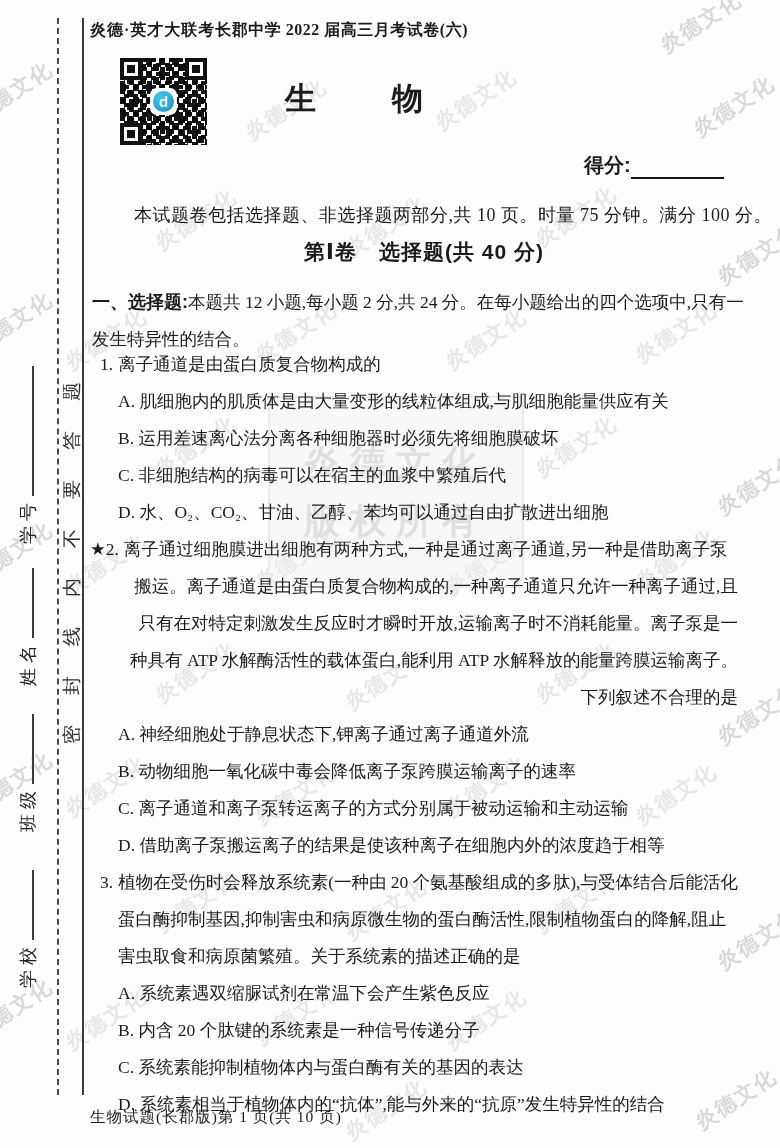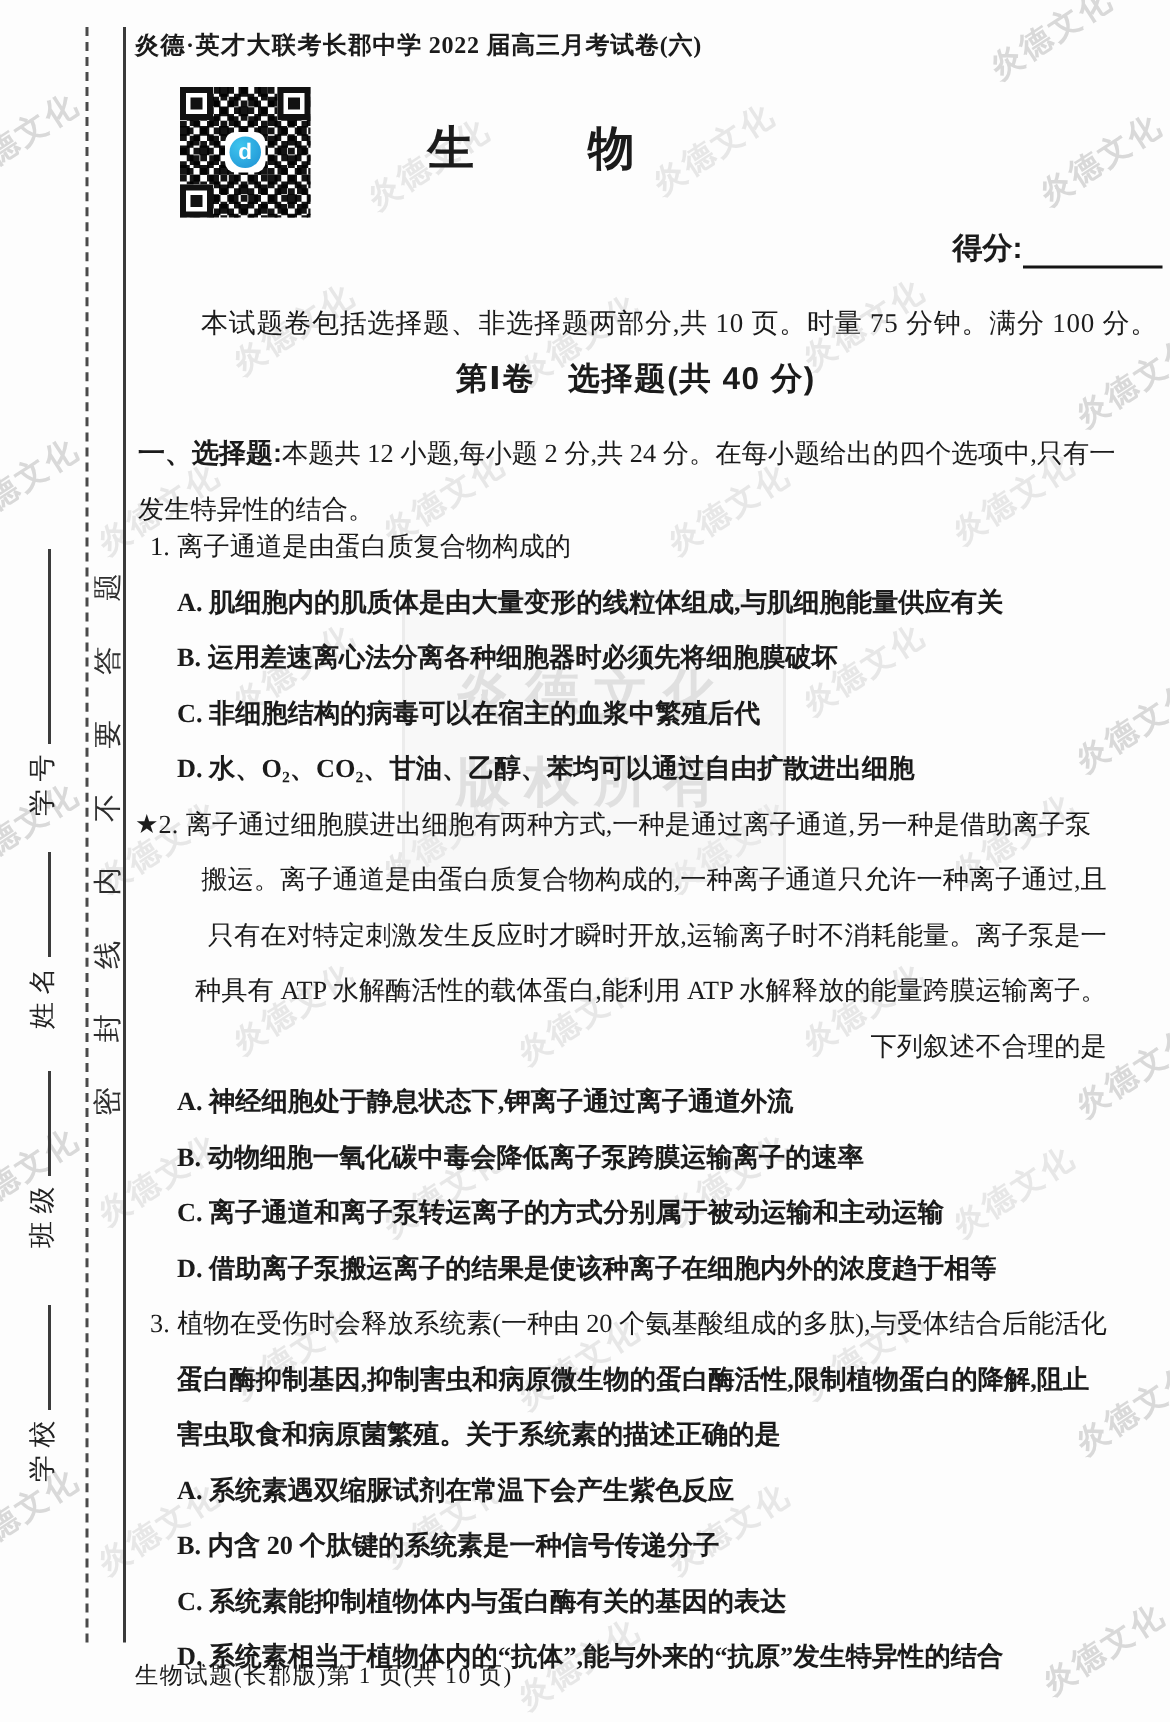--- a/index.html
+++ b/index.html
@@ -48,40 +48,40 @@
   .f-tl{left:0;top:0;} .f-tr{right:0;top:0;} .f-bl{left:0;bottom:0;}
   .qr-badge{position:absolute;left:30px;top:30px;width:27px;height:27px;background:#fff;
       border-radius:7px;display:flex;align-items:center;justify-content:center;}
   .qr-dot{width:21px;height:21px;border-radius:50%;
       background:radial-gradient(circle at 35% 30%, #3fc6ef, #1d8fd2);
       color:#ffffff;font-family:"Liberation Sans",sans-serif;font-weight:700;
       font-size:15px;line-height:21px;text-align:center;}
   .subject{position:absolute;left:285px;top:78px;font-size:31px;font-weight:800;
       letter-spacing:76px;white-space:nowrap;z-index:3;
       font-family:"Liberation Sans","DejaVu Sans",sans-serif;}
-  .score-row{position:absolute;left:635px;top:152px;display:flex;align-items:flex-end;
+  .score-row{position:absolute;left:584px;top:152px;display:flex;align-items:flex-end;
       z-index:3;}
   .score-label{font-size:20px;font-weight:700;
       font-family:"Liberation Sans","DejaVu Sans",sans-serif;}
   .score-blank{width:93px;border-bottom:2px solid #151515;height:20px;}
   
   .intro{position:absolute;left:134px;top:203px;font-size:18px;letter-spacing:0.5px;
       white-space:nowrap;z-index:3;}
   .section-title{position:absolute;left:90px;top:238px;width:668px;text-align:center;
       font-size:21px;font-weight:800;letter-spacing:1px;z-index:3;
       font-family:"Liberation Sans","DejaVu Sans",sans-serif;}
   .instr{position:absolute;left:92px;top:284px;line-height:37px;font-size:17.5px;
       white-space:nowrap;z-index:3;}
   .instr .lead{font-weight:800;font-size:18px;
       font-family:"Liberation Sans","DejaVu Sans",sans-serif;}
   .content{position:absolute;left:90px;top:346px;line-height:37px;font-size:17.5px;
       z-index:3;}
   .ln{white-space:nowrap;height:37px;}
   .ind-q{padding-left:10px;}   
-  .ind-opt{padding-left:28px;font-weight:bold;} 
+  .ind-opt{padding-left:28px;} 
   .ind-c{padding-left:30px;text-align:right;}   
   .qnum{margin-right:5px;}
   .footer{position:absolute;left:90px;top:1107px;width:668px;
       font-size:15.5px;letter-spacing:1px;z-index:3;}
 </style>
 </head>
 <body>
 
 <div class="page">
 

